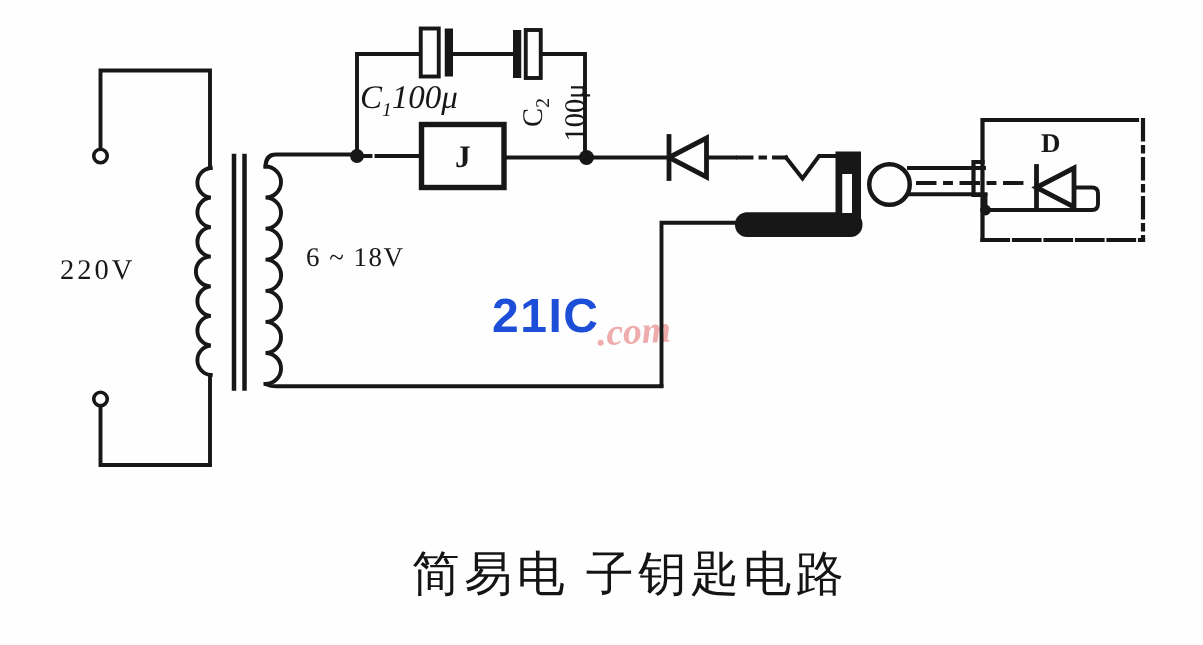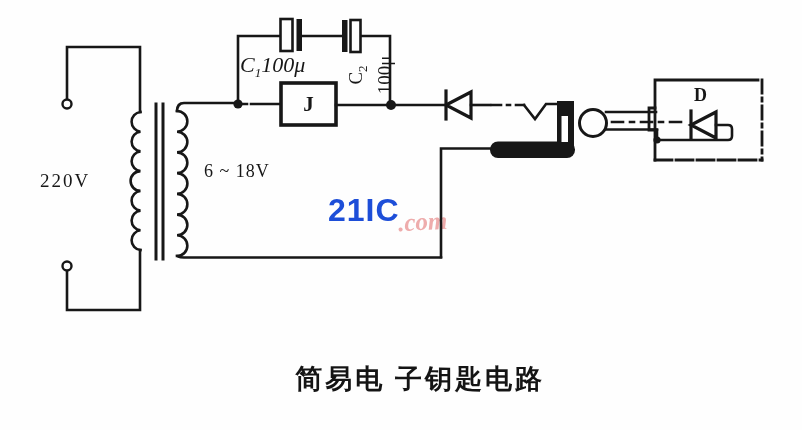--- a/index.html
+++ b/index.html
@@ -19,21 +19,21 @@
     left:331px;top:53px;width:72px;height:44px;
     transform:rotate(-90deg);transform-origin:50% 50%;
     font-size:19px;line-height:22px;text-align:center;
   }
   .c2-line{display:block;}
   .lbl-j{left:281px;top:83px;width:55px;height:42px;display:flex;
     align-items:center;justify-content:center;font-size:21px;font-weight:bold;}
   .lbl-d{left:694px;top:85px;font-size:18px;font-weight:bold;}
   .caption{
     position:absolute;left:250px;top:361px;width:340px;text-align:center;
-    font-size:27px;font-weight:bold;color:#141414;letter-spacing:3px;
+    font-size:32px;font-weight:normal;color:#141414;letter-spacing:3px;
   }
   
   .wm{position:absolute;pointer-events:none;}
   .wm-brand{
     left:328px;top:192px;
     font-family:"Liberation Sans","DejaVu Sans",sans-serif;
     font-size:32px;font-weight:bold;letter-spacing:1px;color:#1d4ed8;
   }
   .wm-cn{
     left:407px;top:196px;font-size:19px;font-weight:bold;letter-spacing:1px;

